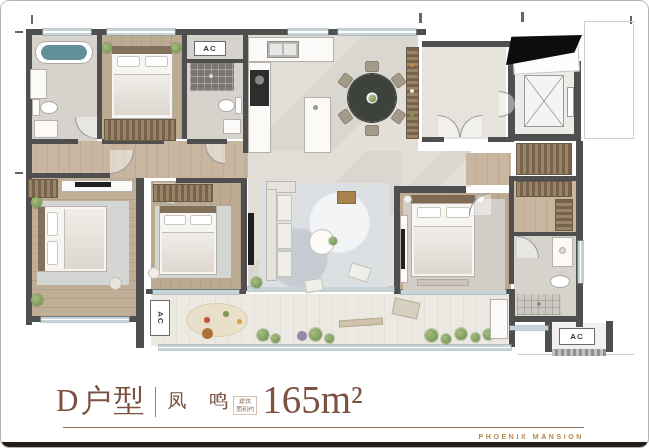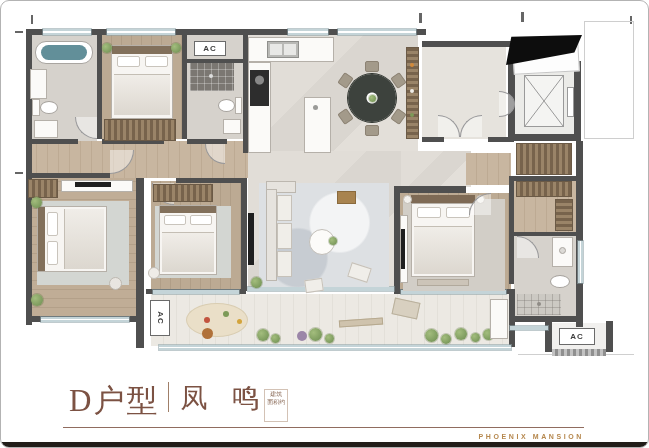--- a/index.html
+++ b/index.html
@@ -49,24 +49,24 @@
   .tv{background:#1f1f1f}
   .label-box{background:#fff;border:1px solid #6a6a6a;color:#3e3e3e;display:flex;align-items:center;justify-content:center;font:700 8px/1 "Liberation Sans",sans-serif;letter-spacing:1px}
   .table-round{border-radius:50%;background:radial-gradient(circle at 50% 50%,#ffffff 0 5px,#3d423d 6px);box-shadow:0 0 0 1px #2e332e}
   .chair{background:#a39a8a;border:1px solid #8c8273;border-radius:2px}
   .sofa{background:#e6e3de;border:1px solid #bcb7af}
   .cushion{background:#f0eee9;border:1px solid #c6c1b9}
   .fold{background:#0d0d0d;clip-path:polygon(0 100%,7% 6%,100% 0,90% 58%)}
   .sheet{background:#fdfdfd;border:1px solid #c6c6c6;transform:rotate(-3deg)}
   
   .cap{color:var(--ink,#7c5243);font-family:"Liberation Serif","DejaVu Serif",serif}
-  .cap-left{position:absolute;left:68px;top:379px;display:flex;}
+  .cap-left{position:absolute;left:55px;top:379px;display:flex;align-items:center}
   .unit-label{font-size:31px;letter-spacing:2px;white-space:nowrap}
   .vdiv{width:1px;height:30px;background:#a07f68;margin:2px 11px 0 9px}
-  .series-name{font-size:27px;letter-spacing:9px;white-space:nowrap}
+  .series-name{font-size:19px;letter-spacing:9px;white-space:nowrap}
   .area-note{font-size:6px;line-height:1.3;color:#8a6a57;border:1px solid #d3c2b5;padding:1px 2px;margin:9px 5px 0 -4px;text-align:center}
   .area-value{font-size:39px;letter-spacing:0;white-space:nowrap;margin-top:-4px}
   .cap-right{position:absolute;right:64px;top:388px;font-size:19px;letter-spacing:4px;white-space:nowrap}
   .rule{position:absolute;left:62px;right:64px;top:426px;height:1px;background:var(--ink,#7c5243);opacity:.85}
   .brand{position:absolute;right:64px;top:432px;font:700 7px "Liberation Sans",sans-serif;letter-spacing:2.6px;color:var(--gold,#b6884e)}
   .bottom-edge{position:absolute;left:0;right:0;bottom:0;height:5px;background:#221d19}
 </style>
 </head>
 <body>
 
@@ -308,19 +308,20 @@
   </div>
 
   <div class="cap-left cap">
     <span class="unit-label">D户型</span>
     <span class="vdiv"></span>
     <span class="series-name">凤 鸣</span>
     <span class="area-note">
       <span style="display:block">建筑</span>
       <span style="display:block">面积约</span>
     </span>
+    <span class="area-value">165m²</span>
   </div>
   <div class="rule"></div>
   <div class="brand">PHOENIX MANSION</div>
   <div class="bottom-edge"></div>
 
  </div>
 </div>
 
 </body></html>

